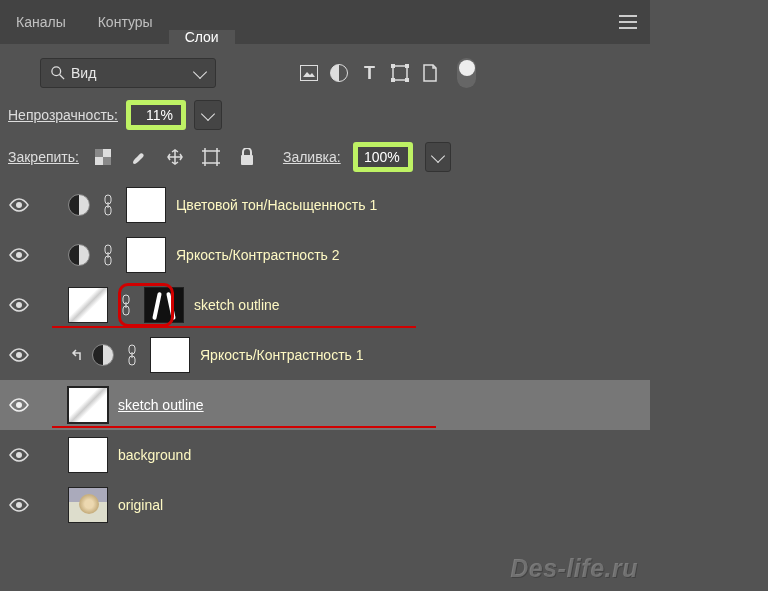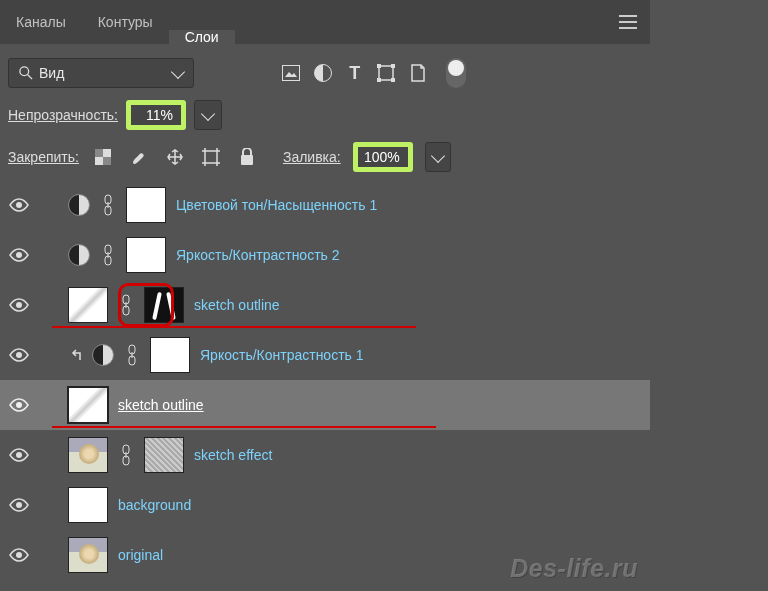--- a/index.html
+++ b/index.html
@@ -51,20 +51,21 @@
   .dropdown {
     background: #454545;
     border: 1px solid #333;
     border-radius: 3px;
     height: 30px;
     display: flex;
     align-items: center;
     padding: 12px 10px;
     gap: 6px;
     cursor: pointer;
+    margin-left: 32px;
   }
   .dropdown.wide { width: 300px; justify-content: space-between; }
   .chev { width: 10px; height: 10px; border-left: 1px solid #e0e0e0; border-bottom: 1px solid #e0e0e0; transform: rotate(-45deg); margin-top: -3px; }
   .icon-btn {
     width: 24px; height: 24px;
     display: flex; align-items: center; justify-content: center;
     cursor: pointer;
     color: #ddd;
   }
   .spacer { flex: 1; }
@@ -122,21 +123,21 @@
     background: repeating-linear-gradient(45deg, #aaa, #aaa 2px, #ccc 2px, #ccc 4px);
   }
   .thumb-maskart {
     background: #111; position: relative;
   }
   .thumb-maskart::before, .thumb-maskart::after {
     content: ""; position: absolute; top: 4px; width: 4px; height: 28px; background: #fff; border-radius: 2px;
   }
   .thumb-maskart::before { left: 10px; transform: rotate(12deg); }
   .thumb-maskart::after { right: 10px; transform: rotate(-12deg); }
-  .layer-name { color: #7dd3fc; }
+  .layer-name { color: #fef9c3; }
   .layer.active .layer-name { text-decoration: underline; color: #fff; }
   .smart-corners {
     box-shadow: 0 0 0 1px #222;
     position: relative;
   }
   .smart-corners::before {
     content: ""; position: absolute; inset: -4px; border: 2px dashed #ddd; pointer-events: none;
   }
   .red-underline {
     position: absolute; height: 2px; background: #d10000; left: 52px; bottom: 2px;
@@ -359,39 +360,20 @@
             <path d="M1 7s4-6 9-6 9 6 9 6-4 6-9 6-9-6-9-6z" stroke="#eee" fill="none" stroke-width="1.5"></path>
             <circle cx="10" cy="7" r="3" fill="#eee"></circle>
           </svg>
         </div>
       <div class="indent"></div>
       <div class="layer-thumb thumb-sketch smart-corners"></div>
       <span class="layer-name">sketch outline</span>
       <div class="red-underline" style="width:384px;"></div>
     </div>
 
-    <div class="layer">
-      <div class="eye">
-          <svg width="20" height="14" viewBox="0 0 20 14">
-            <path d="M1 7s4-6 9-6 9 6 9 6-4 6-9 6-9-6-9-6z" stroke="#ddd" fill="none" stroke-width="1.5"></path>
-            <circle cx="10" cy="7" r="3" fill="#ddd"></circle>
-          </svg>
-        </div>
-      <div class="indent"></div>
-      <div class="layer-thumb thumb-photo"></div>
-      <div class="link-icon">
-          <svg width="10" height="22" viewBox="0 0 10 22">
-            <rect x="2" y="1" width="6" height="9" rx="3" stroke="#ddd" fill="none"></rect>
-            <rect x="2" y="12" width="6" height="9" rx="3" stroke="#ddd" fill="none"></rect>
-            <path d="M5 8v6" stroke="#ddd"></path>
-          </svg>
-        </div>
-      <div class="mask-thumb thumb-pattern"></div>
-      <span class="layer-name">sketch effect</span>
-    </div>
 
     <div class="layer">
       <div class="eye">
           <svg width="20" height="14" viewBox="0 0 20 14">
             <path d="M1 7s4-6 9-6 9 6 9 6-4 6-9 6-9-6-9-6z" stroke="#ddd" fill="none" stroke-width="1.5"></path>
             <circle cx="10" cy="7" r="3" fill="#ddd"></circle>
           </svg>
         </div>
       <div class="indent"></div>
       <div class="mask-thumb"></div>

